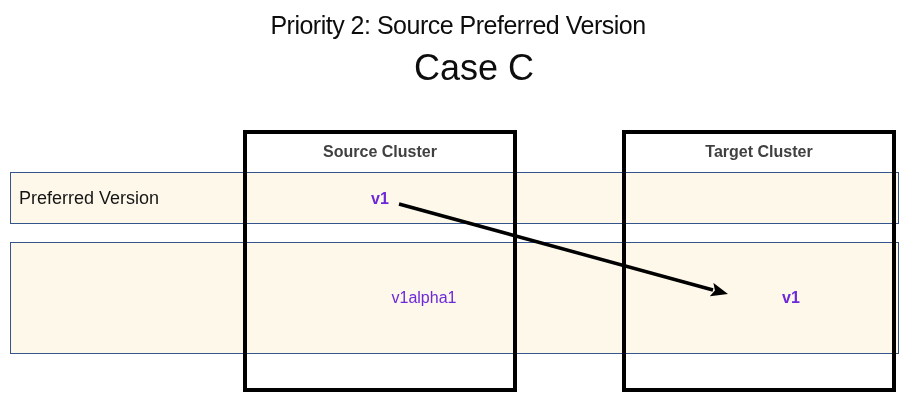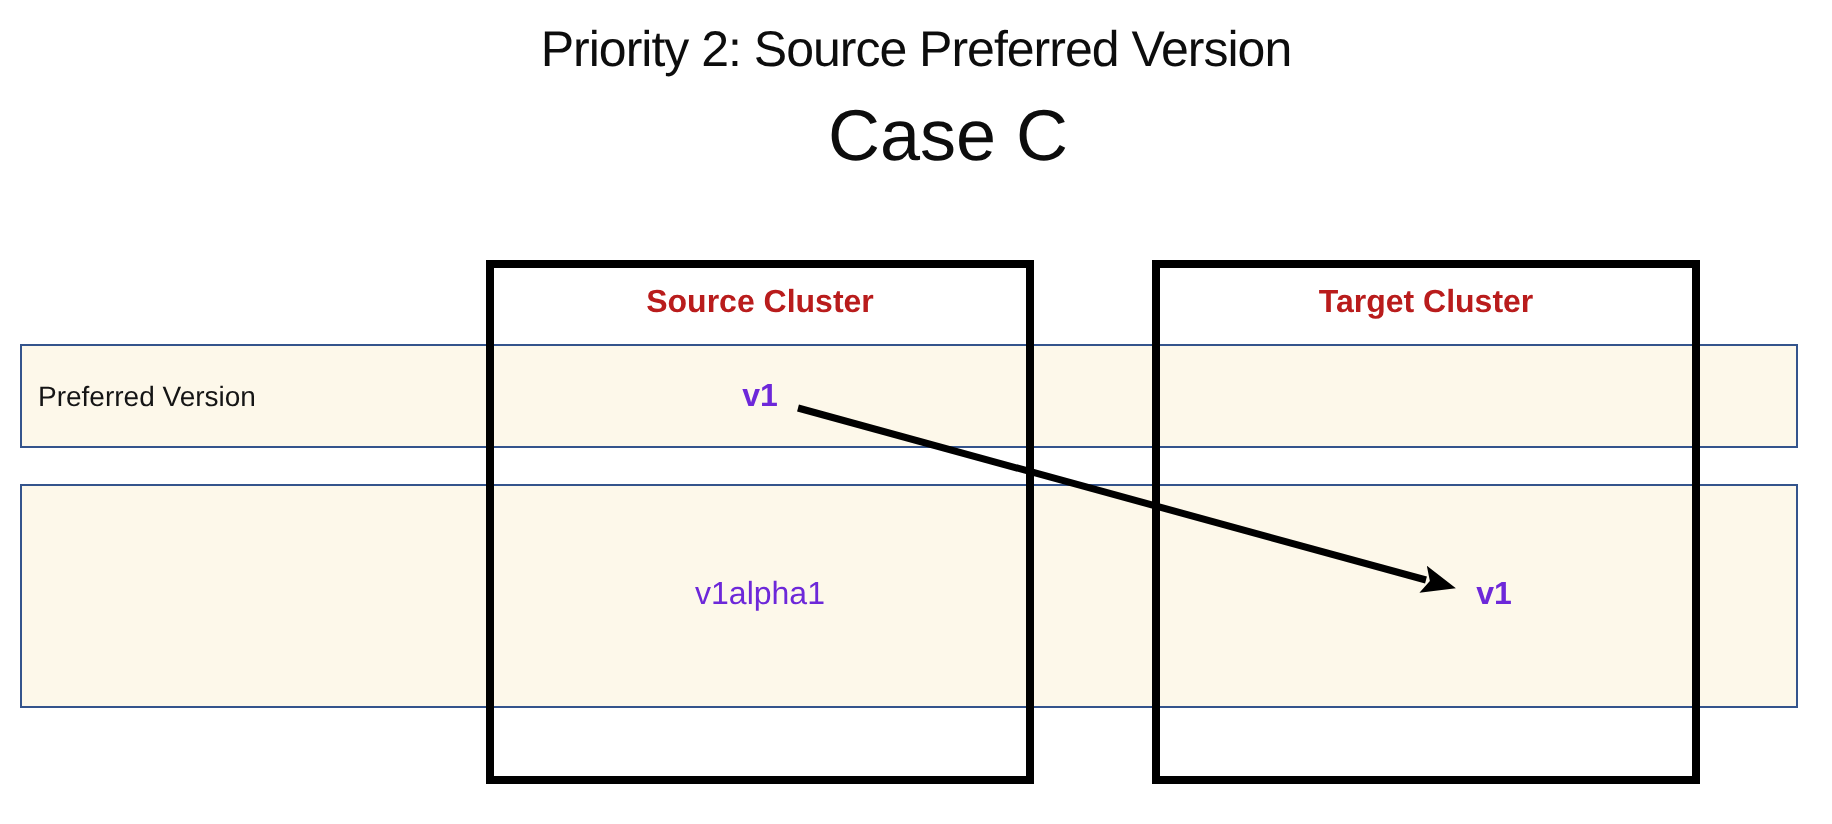--- a/index.html
+++ b/index.html
@@ -59,56 +59,56 @@
     position: absolute;
     top: 130px;
     height: 262px;
     width: 274px;
     border: 4px solid #000000;
     box-sizing: border-box;
     background: transparent;
     z-index: 2;
   }
   .cluster-box-source { left: 243px; }
-  .cluster-box-target { left: 576px; }
+  .cluster-box-target { left: 622px; }
   .cluster-header {
     position: absolute;
     top: 9px;
     left: 0;
     width: 100%;
     text-align: center;
     font-size: 16px;
     font-weight: bold;
-    color: #b91c1c;
+    color: #404040;
   }
   .row-label {
     position: absolute;
     left: 19px;
-    font-size: 14px;
+    font-size: 18px;
     line-height: 19px;
     color: #151515;
     z-index: 3;
     white-space: nowrap;
   }
   .row-label-preferred { top: 189px; }
   .row-label-supported { top: 288px; }
   .cell {
     position: absolute;
     width: 274px;
     text-align: center;
     font-size: 16px;
     line-height: 19px;
     color: #6d28d9;
     z-index: 3;
     white-space: nowrap;
   }
   .cell-src { left: 243px; }
   .cell-tgt { left: 610px; }
   .cell-row-preferred { top: 189px; }
-  .cell-row-supported { top: 288px; }
+  .cell-row-supported { top: 288px; padding-left: 44px; }
   .cell-bold { font-weight: bold; }
   .arrow-layer {
     position: absolute;
     top: 0;
     left: 0;
     z-index: 4;
     pointer-events: none;
   }
 </style>
 </head>

